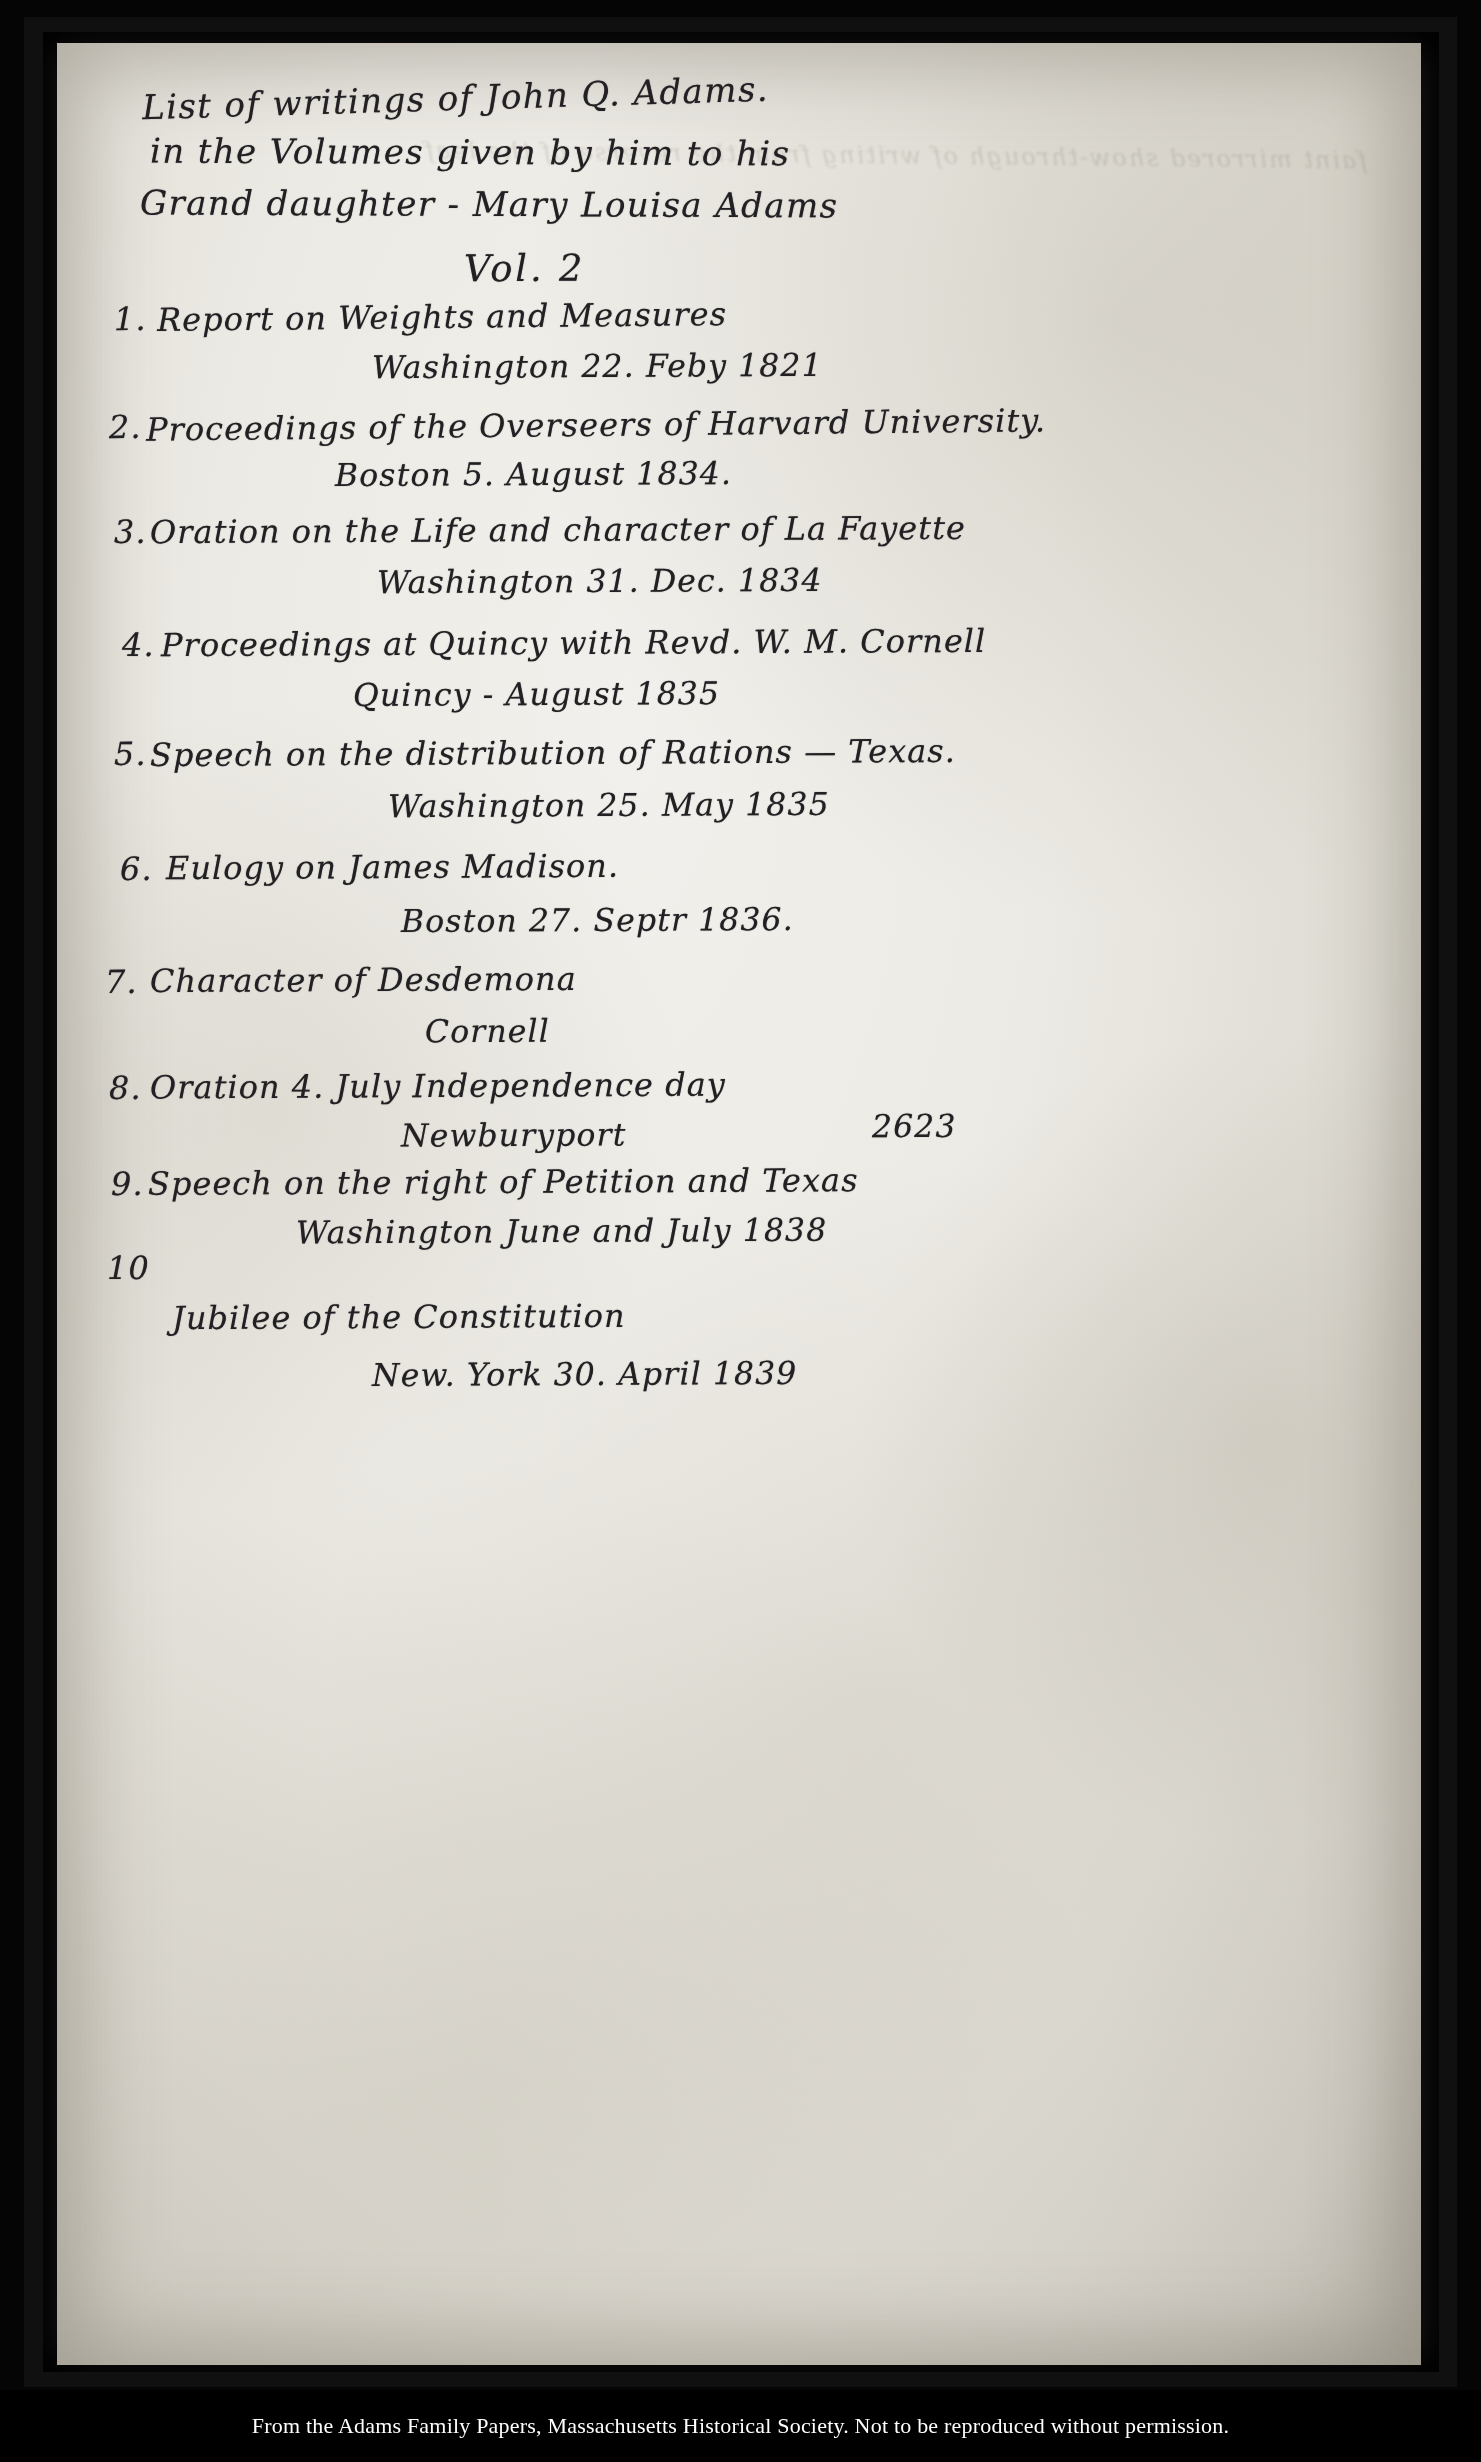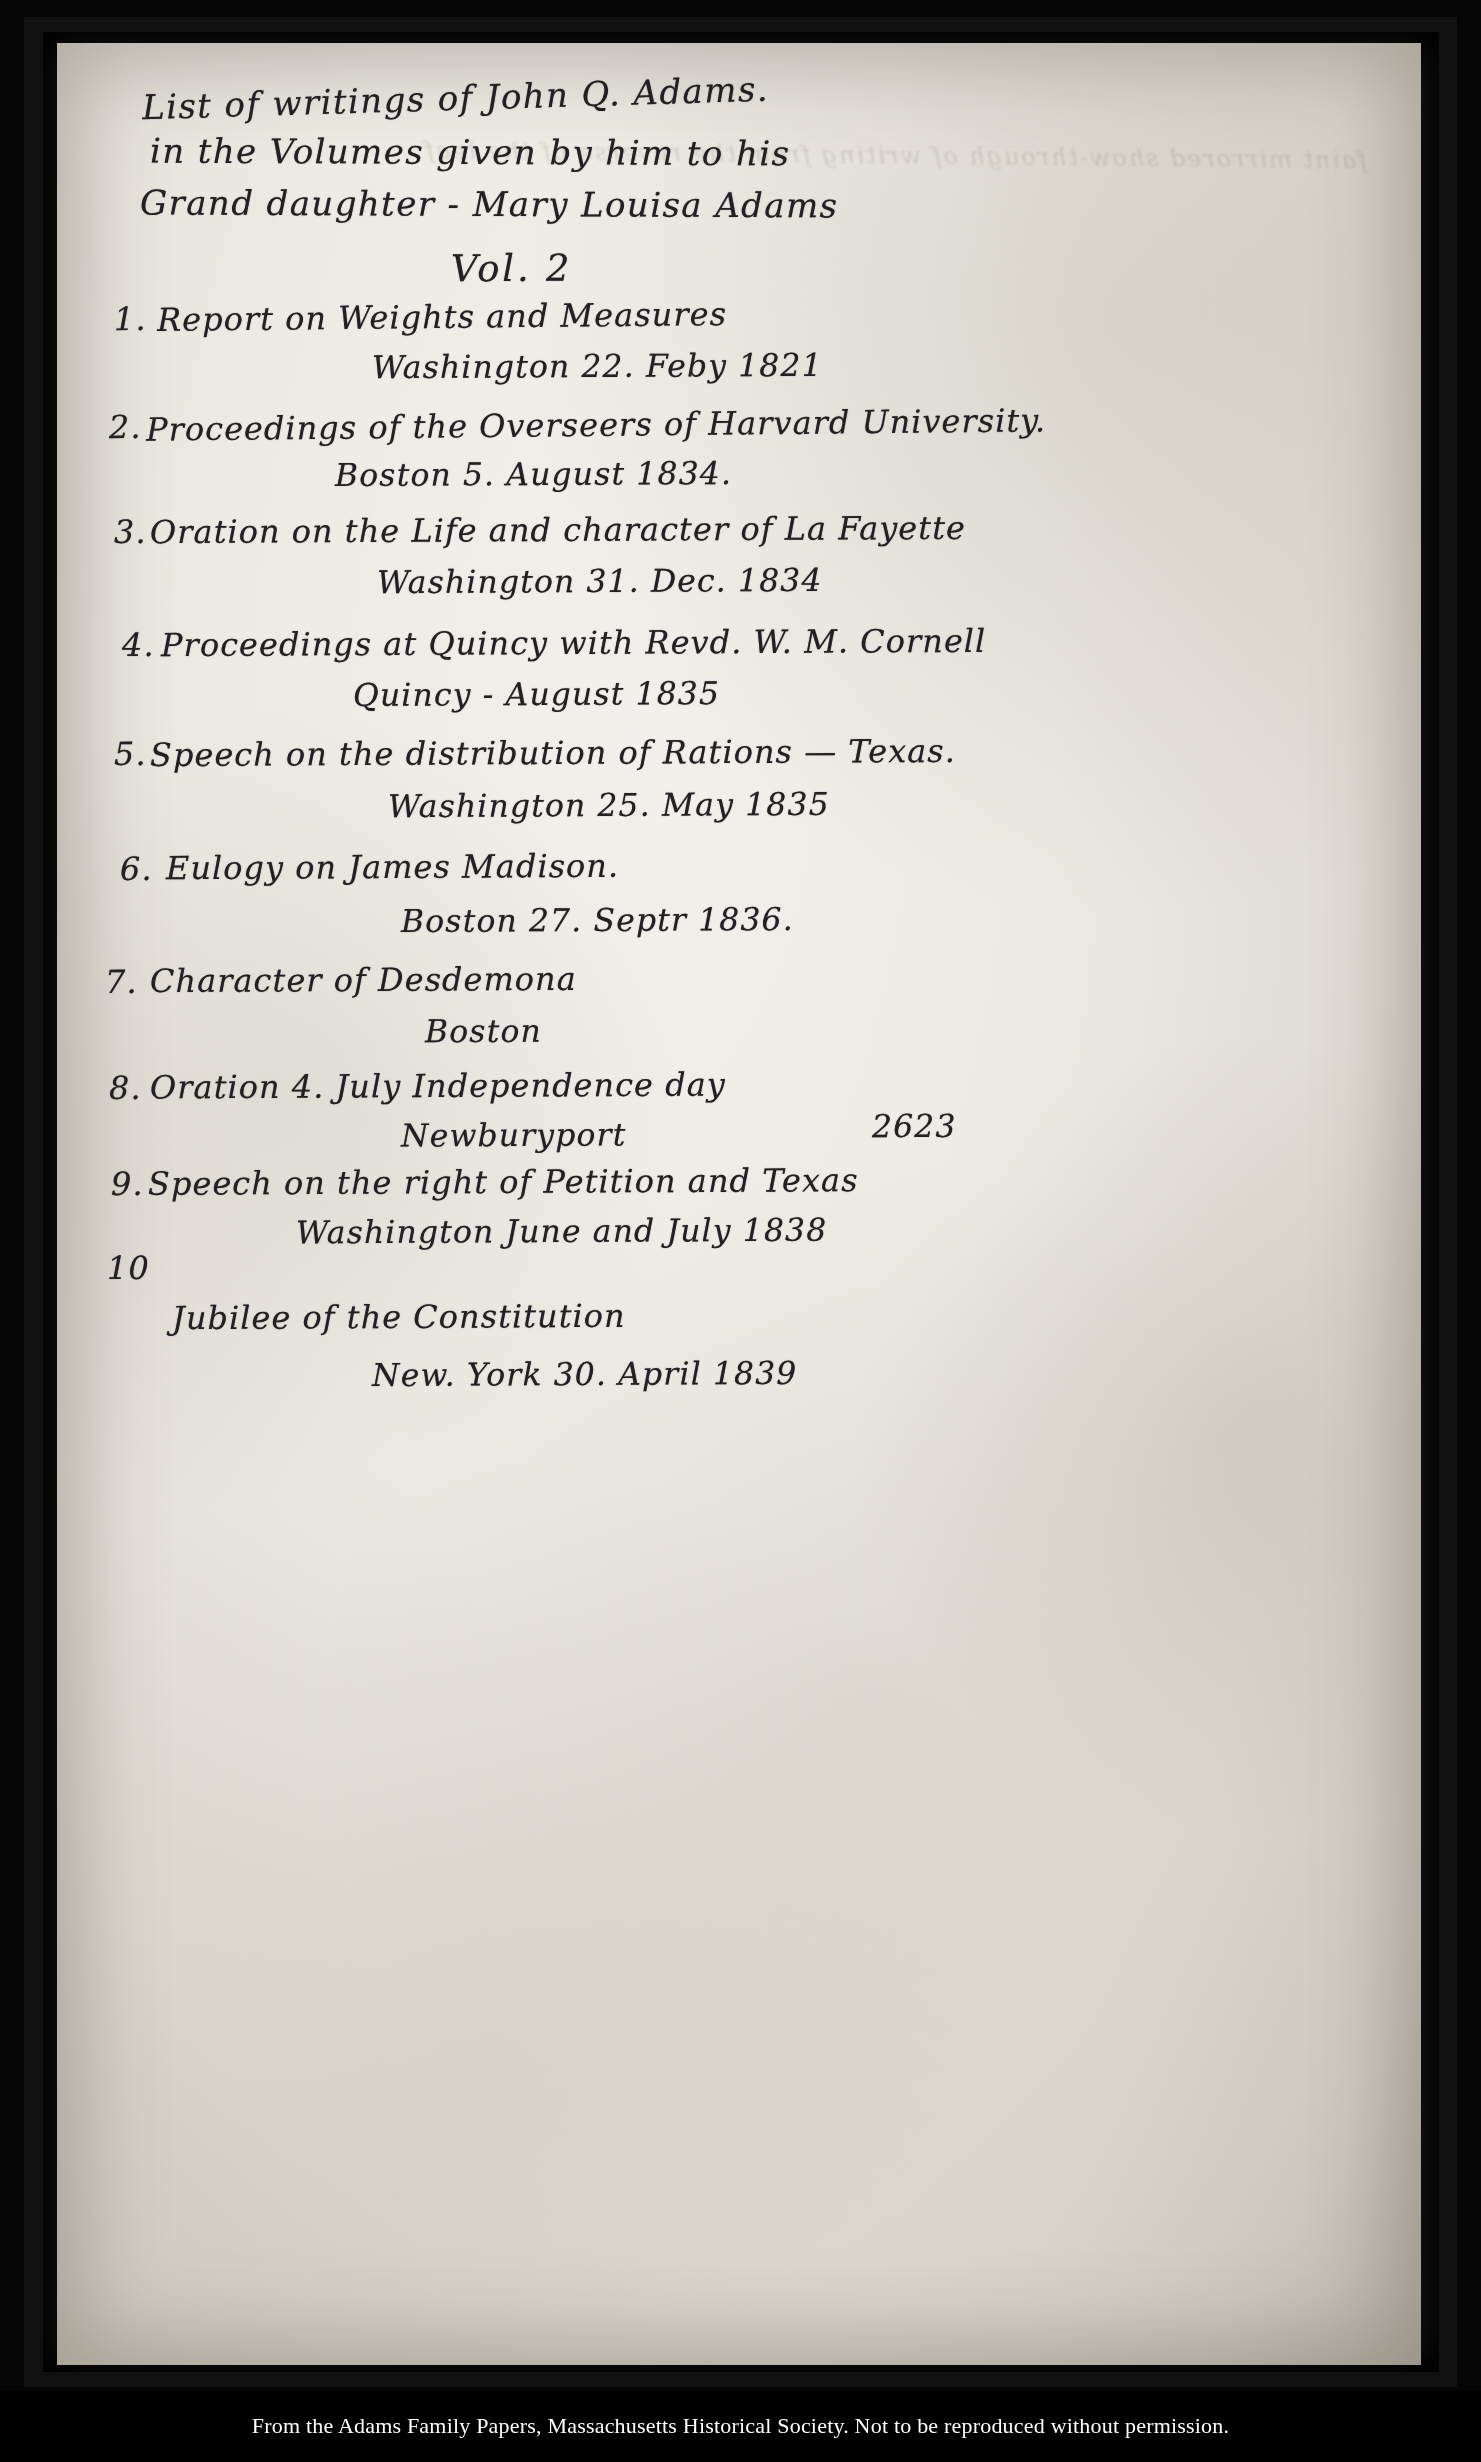--- a/index.html
+++ b/index.html
@@ -153,21 +153,21 @@
   <div id="page">
 
     <div id="bleedthrough">faint mirrored show-through of writing from the reverse of the leaf</div>
 
     <div id="ink-layer">
 
       <div class="hand hd r6" style="left:85px; top:35px;">List of writings of John Q. Adams.</div>
       <div class="hand hd r5" style="left:93px; top:89px;">in the Volumes given by him to his</div>
       <div class="hand hd r5" style="left:83px; top:141px;">Grand daughter - Mary Louisa Adams</div>
 
-      <div class="hand volhd r4" style="left:394px; top:204px;">Vol. 2</div>
+      <div class="hand volhd r4" style="left:407px; top:204px;">Vol. 2</div>
 
       <div class="hand item r3" style="left:57px; top:257px;">1.</div>
       <div class="hand item r3" style="left:100px; top:255px;">Report on Weights and Measures</div>
       <div class="hand place r4" style="left:315px; top:305px;">Washington 22. Feby 1821</div>
 
       <div class="hand item r3" style="left:52px; top:365px;">2.</div>
       <div class="hand item r3" style="left:89px; top:363px;">Proceedings of the Overseers of Harvard University.</div>
       <div class="hand place r4" style="left:278px; top:413px;">Boston 5. August 1834.</div>
 
       <div class="hand item r4" style="left:57px; top:470px;">3.</div>
@@ -181,21 +181,21 @@
       <div class="hand item r4" style="left:57px; top:692px;">5.</div>
       <div class="hand item r4" style="left:93px; top:691px;">Speech on the distribution of Rations — Texas.</div>
       <div class="hand place r4" style="left:331px; top:744px;">Washington 25. May 1835</div>
 
       <div class="hand item r4" style="left:63px; top:807px;">6.</div>
       <div class="hand item r4" style="left:109px; top:805px;">Eulogy on James Madison.</div>
       <div class="hand place r4" style="left:344px; top:859px;">Boston 27. Septr 1836.</div>
 
       <div class="hand item r4" style="left:48px; top:920px;">7.</div>
       <div class="hand item r4" style="left:93px; top:918px;">Character of Desdemona</div>
-      <div class="hand place r4" style="left:368px; top:970px;">Boston</div>
+      <div class="hand place r4" style="left:368px; top:970px;">Cornell</div>
 
       <div class="hand item r4" style="left:52px; top:1026px;">8.</div>
       <div class="hand item r4" style="left:93px; top:1024px;">Oration 4. July Independence day</div>
       <div class="hand place r4" style="left:344px; top:1074px;">Newburyport</div>
       <div class="hand place r4" style="left:815px; top:1065px;">2623</div>
 
       <div class="hand item r4" style="left:54px; top:1122px;">9.</div>
       <div class="hand item r4" style="left:91px; top:1120px;">Speech on the right of Petition and Texas</div>
       <div class="hand place r4" style="left:239px; top:1170px;">Washington June and July 1838</div>
 

